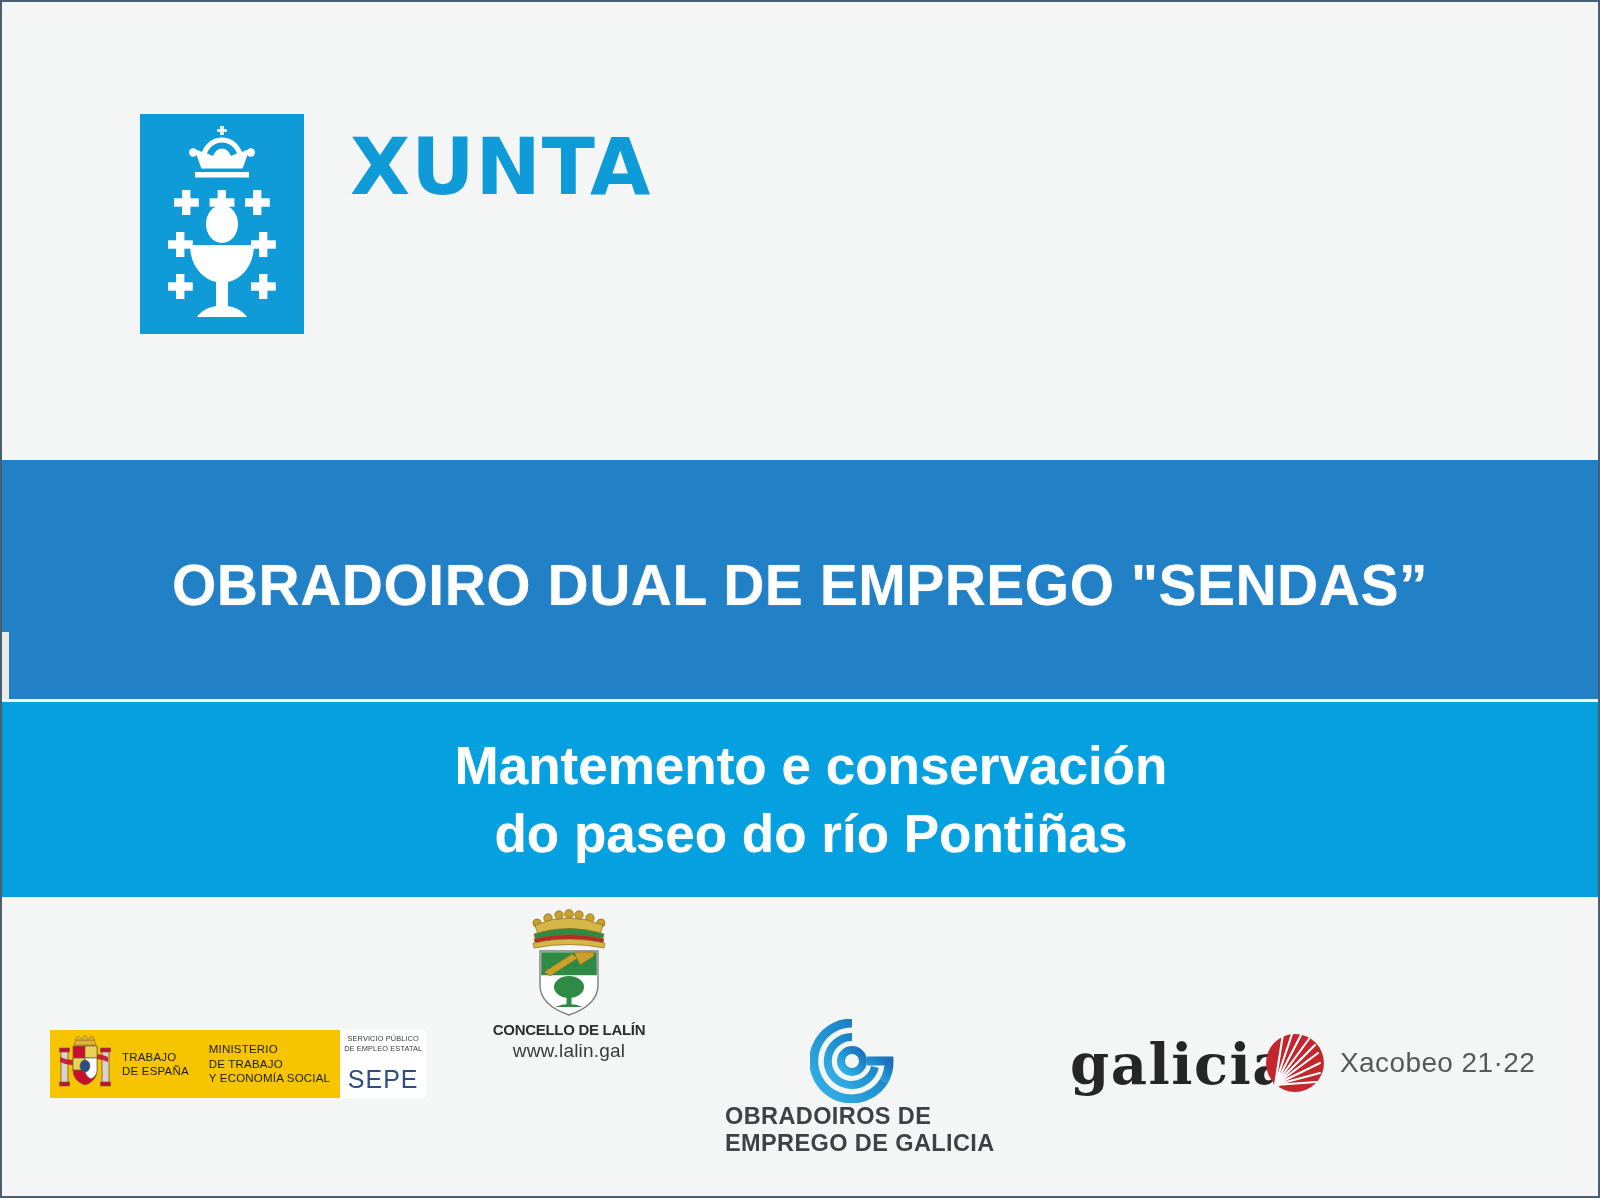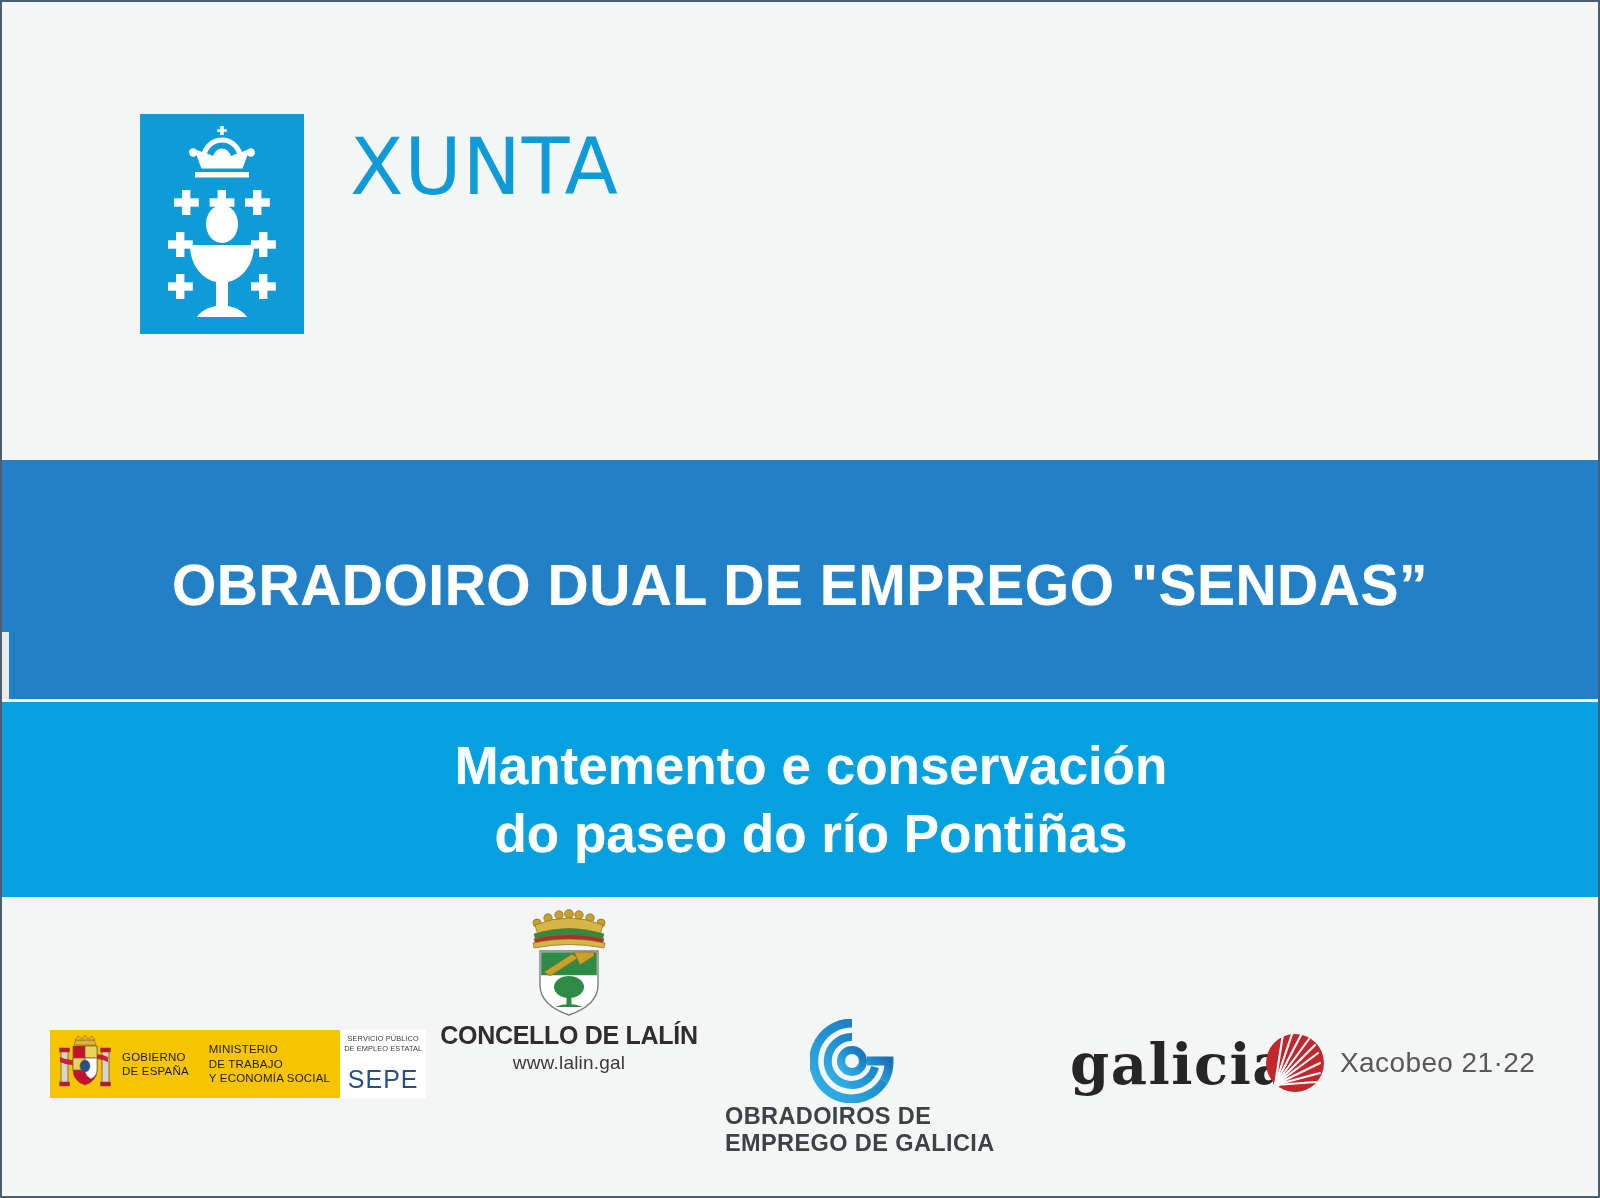--- a/index.html
+++ b/index.html
@@ -31,21 +31,21 @@
   .xunta-shield{
     width:164px;height:220px;
     background:#0f9ad8;
     position:relative;
     flex:0 0 auto;
   }
   .xunta-wordmark{
     margin-left:46px;
     color:#0f9ad8;
     font-family:"DejaVu Sans", sans-serif;
-    font-weight:400;
+    font-weight:700;
     font-size:78px;
     line-height:1.38;
     letter-spacing:1px;
     white-space:nowrap;
   }
   .xunta-wordmark div{display:block;}
 
   
   .banner-main{
     position:absolute;left:0;top:458px;width:1596px;height:239px;
@@ -138,21 +138,21 @@
 
   
   .logo-lalin{
     position:absolute;left:477px;top:-108px;width:180px;
     display:flex;flex-direction:column;align-items:center;
   }
   .lalin-arms{width:116px;height:112px;position:relative;}
   .lalin-name{
     margin-top:3px;
     font-family:"Liberation Sans", sans-serif;
-    font-weight:bold;font-size:25px;color:#2e2e2e;letter-spacing:-0.3px;
+    font-weight:bold;font-size:15px;color:#2e2e2e;letter-spacing:-0.3px;
     white-space:nowrap;
   }
   .lalin-url{
     margin-top:2px;
     font-family:"Liberation Sans", sans-serif;
     font-size:19px;color:#3a3a3a;letter-spacing:0.2px;
   }
 
   
   .logo-obradoiros{
@@ -314,21 +314,21 @@
                 <path d="M15 11 h24 v24 q0 11 -12 15 q-12 -4 -12 -15 z" fill="#c8102e"></path>
                 <path d="M27 11 h12 v12 h-12 z" fill="#e8d25a"></path>
                 <path d="M15 23 h12 v12 h-12 z" fill="#e8d25a"></path>
                 <path d="M27 23 h12 v12 q0 6 -6 9 q-6 -3 -6 -9 z" fill="#ffffff"></path>
               </g>
               <ellipse cx="27" cy="31" rx="5" ry="6" fill="#2a4e86" stroke="#6b5c3e" stroke-width="0.6"></ellipse>
             </svg>
           </div>
           <div class="gob-block">
             <div>
-              <div>GOBIERNO</div>
+              <div>TRABAJO</div>
               <div>DE ESPAÑA</div>
             </div>
           </div>
         </div>
 
         <div class="gob-divider"></div>
 
         <div class="gob-yellow">
           <div class="gob-block">
             <div>

